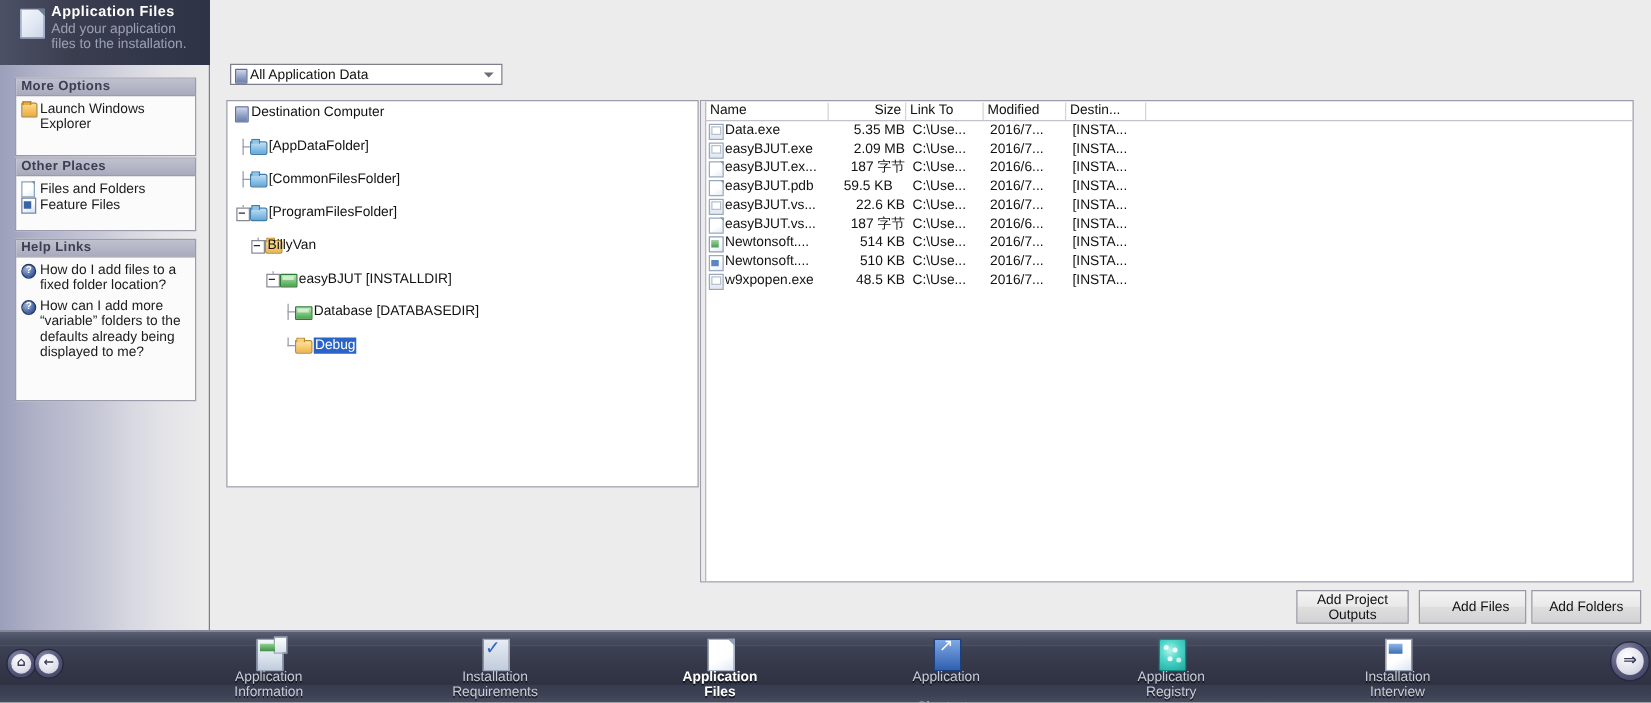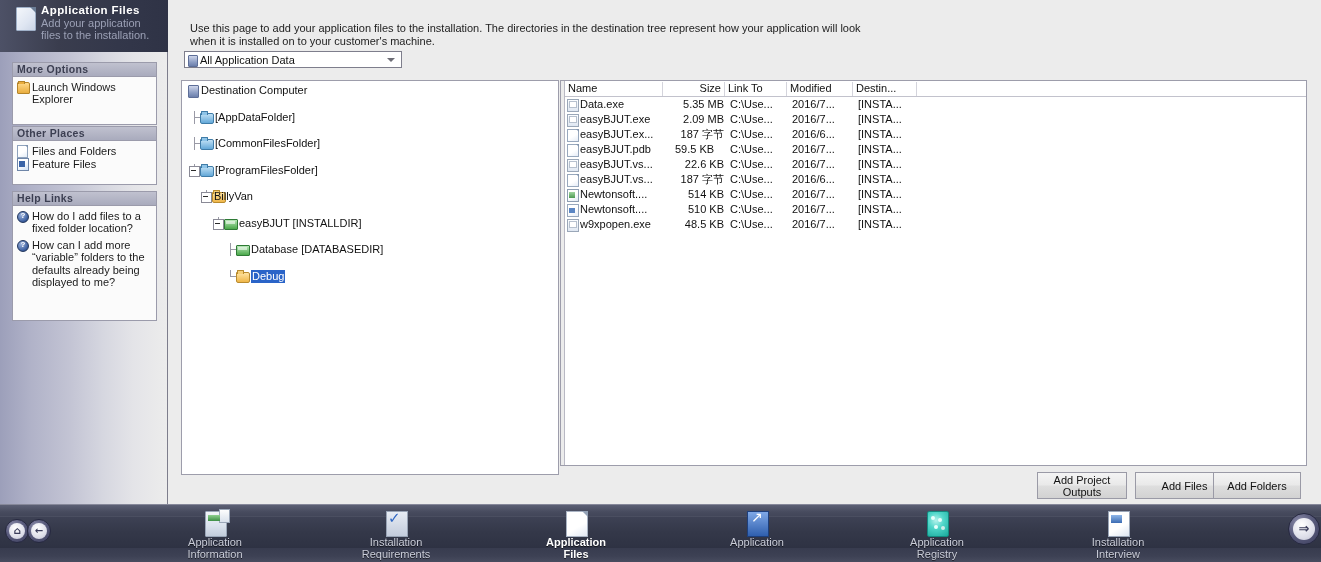--- a/index.html
+++ b/index.html
@@ -118,21 +118,21 @@
     border:1px solid #5d6e98;border-radius:1px;
   }
   .combo .cb-text{position:absolute;left:15px;top:2px;color:#111;}
   .combo .cb-arrow{
     position:absolute;right:6px;top:6px;width:0;height:0;
     border-left:4px solid transparent;border-right:4px solid transparent;
     border-top:4px solid #54545e;opacity:.85;
   }
 
   .tree-panel{
-    position:absolute;left:13px;top:80px;width:378px;height:395px;
+    position:absolute;left:13px;top:80px;width:378px;height:310px;
     background:#ffffff;border:1px solid #9d9dab;box-sizing:border-box;
     overflow:hidden;
   }
   .splitter{
     position:absolute;left:392px;top:80px;width:6px;height:386px;
     background:#ececec;
   }
   .list-panel{
     position:absolute;left:392px;top:80px;width:747px;height:386px;
     background:#ffffff;border:1px solid #9d9dab;box-sizing:border-box;
@@ -379,21 +379,20 @@
         <div class="link-row">
           <span class="ic ic-help"></span>
           <span>How can I add more “variable” folders to the defaults already being displayed to me?</span>
         </div>
       </div>
     </div>
   </div>
 
   <div class="main">
 
-    <div class="intro">Use this page to add your application files to the installation. The directories in the destination tree represent how your application will look when it is installed on to your customer's machine.</div>
 
     <div class="combo">
       <span class="cb-icon"></span>
       <span class="cb-text">All Application Data</span>
       <span class="cb-arrow"></span>
     </div>
 
     <div class="tree-panel">
       <div class="tree" id="tree-root">
         <div class="tnode" style="top:0;">
@@ -531,21 +530,21 @@
             <span class="lcell" style="left: 163px; width: 56px; text-align: left;">C:\Use...</span>
             <span class="lcell" style="left: 225px; width: 60px; text-align: left;">2016/7...</span>
             <span class="lcell" style="left: 291px; width: 58px; text-align: left;">[INSTA...</span>
           </div>
         </div>
     </div>
 
     <div class="btnrow">
       <div class="btn" style="right:186px;width:90px;">Add Project Outputs</div>
       <div class="btn" style="right:92px;width:86px;padding-left:13px;">Add Files</div>
-      <div class="btn" style="right:12px;width:88px;">Add Folders</div>
+      <div class="btn" style="right:0px;width:88px;">Add Folders</div>
     </div>
   </div>
 
   <div class="navbar">
     <div class="navstrip"></div>
 
     <div class="navbtn" style="left:5px;top:518px;margin-top:-504px;">
       <div class="gly">⌂</div>
     </div>
     <div class="navbtn" style="left:27px;top:518px;margin-top:-504px;">

